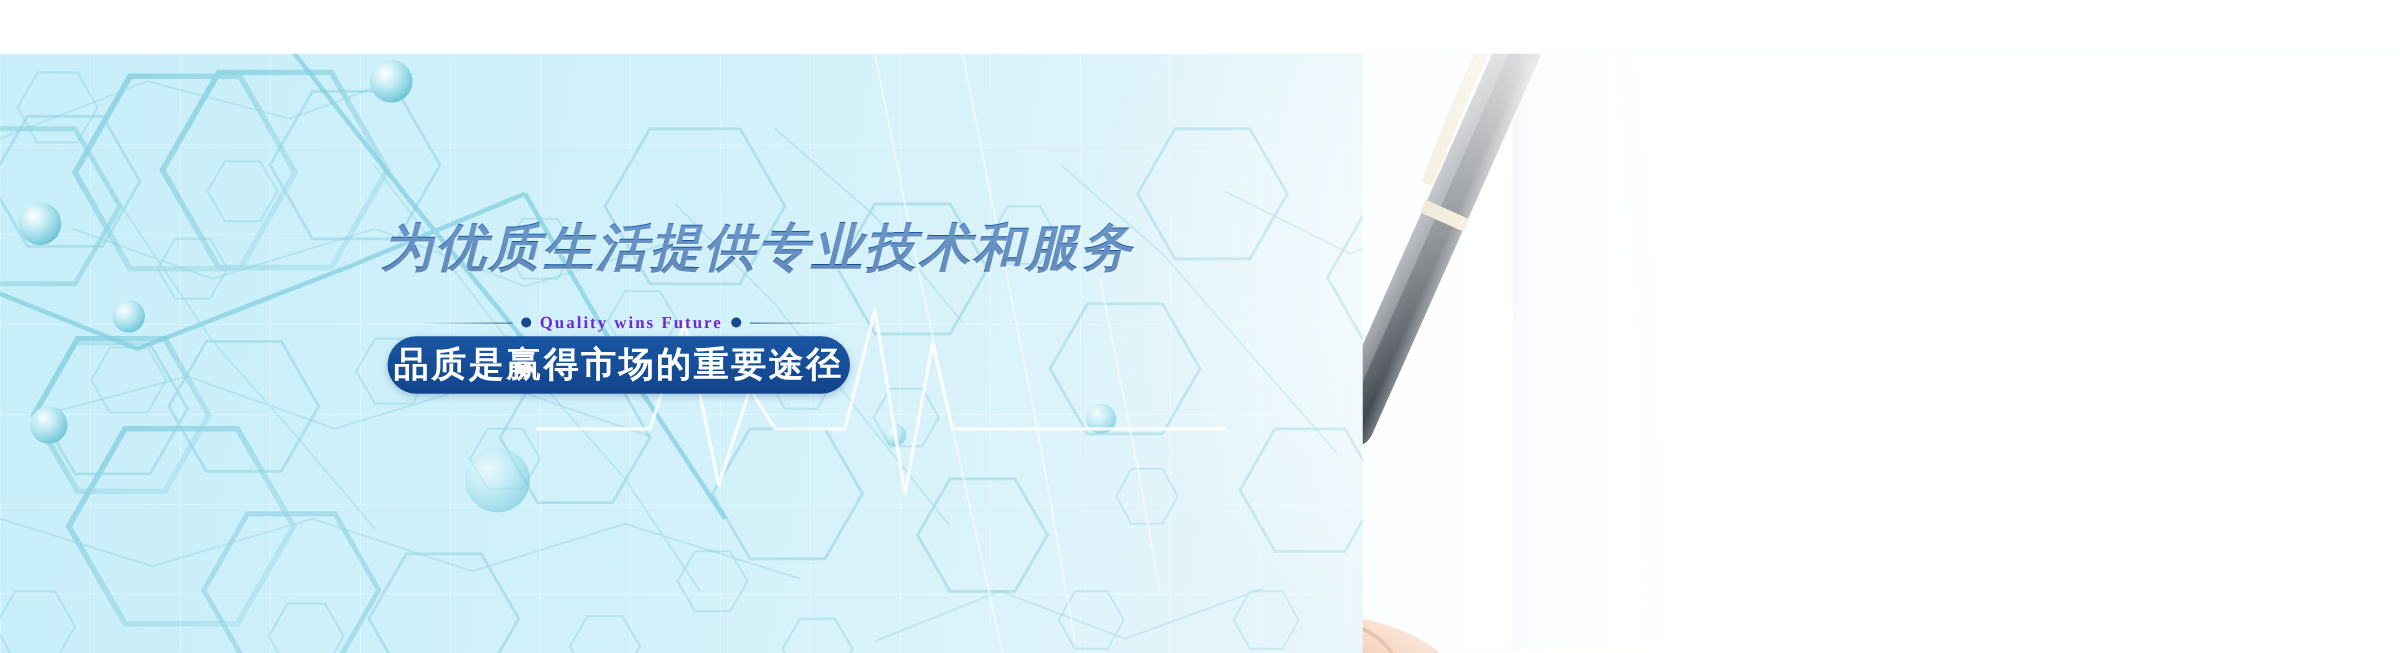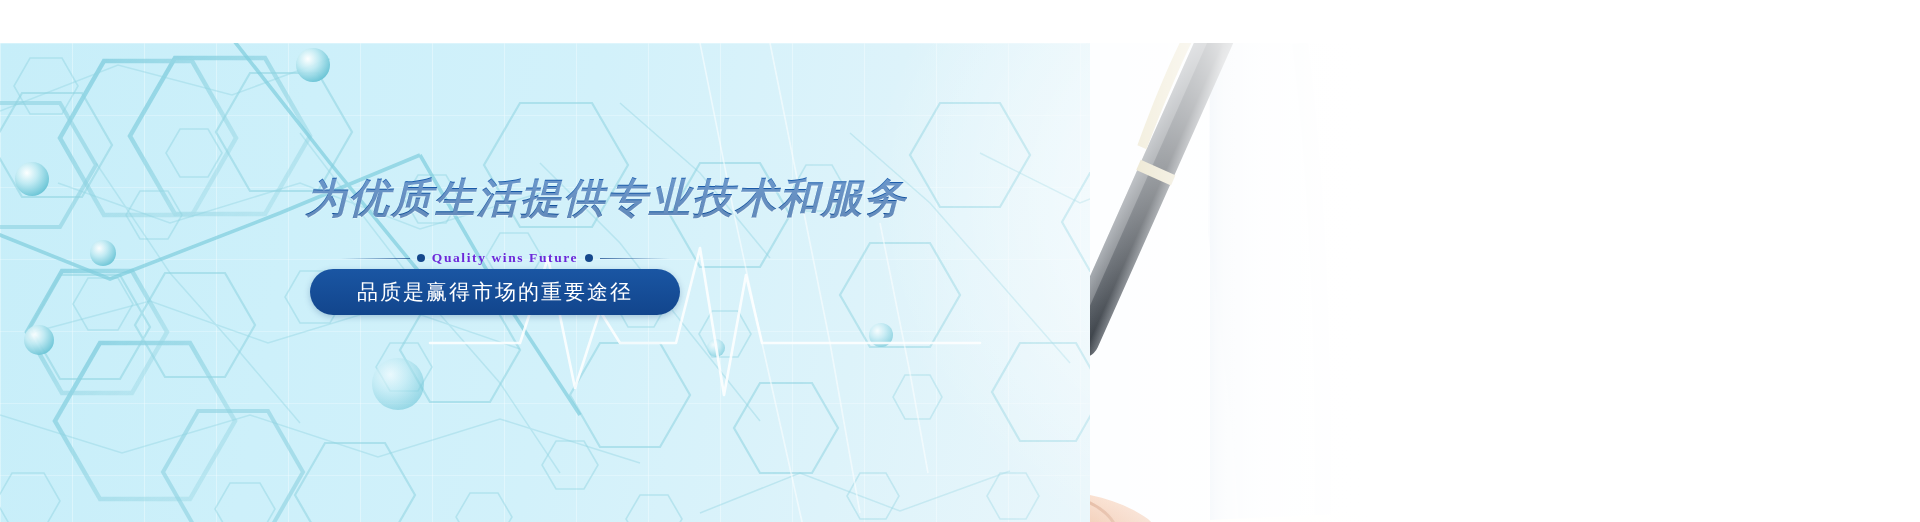--- a/index.html
+++ b/index.html
@@ -86,21 +86,21 @@
   }
 
   #cta{
     position:absolute;left:310px;top:226px;
     width:370px;height:46px;border-radius:23px;
     background:linear-gradient(180deg,#1a56a3 0%,#12458c 100%);
     box-shadow:0 2px 6px rgba(12,60,120,.25);
     display:flex;align-items:center;justify-content:center;
   }
   #cta-label{
-    color:#ffffff;font-size:21px;font-weight:normal;letter-spacing:2px;
+    color:#ffffff;font-size:28px;font-weight:bold;letter-spacing:2px;
     white-space:nowrap;
   }
 </style>
 </head>
 <body>
 
 <div id="banner">
 
   <div class="layer" id="bg-base"></div>
   <div class="layer" id="bg-grid"></div>

